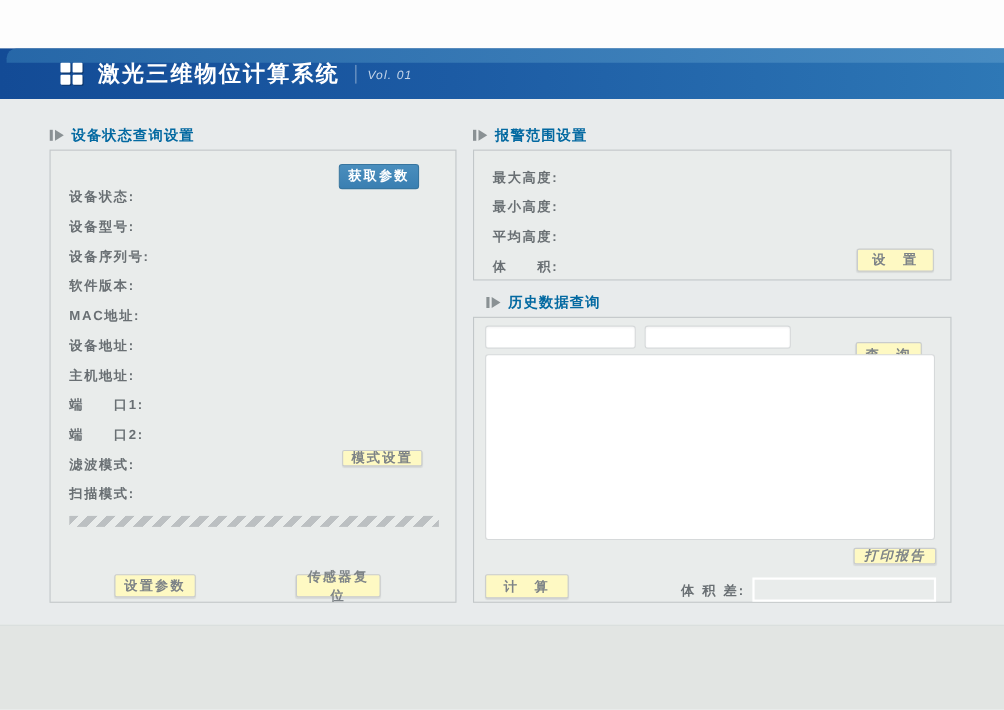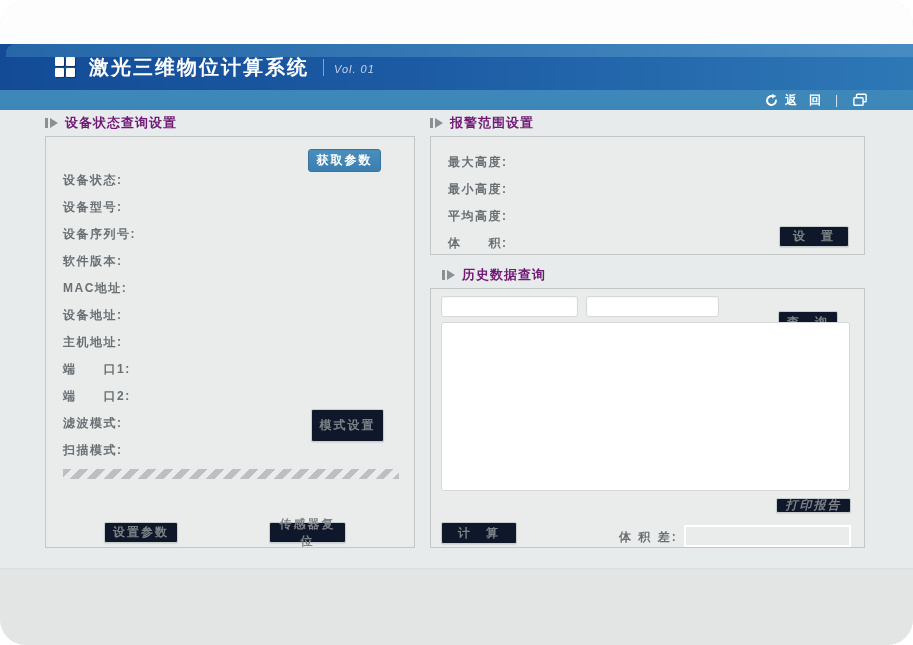--- a/index.html
+++ b/index.html
@@ -1,17 +1,17 @@
 <!DOCTYPE html>
 <html><head>
 <meta charset="utf-8">
 <style>
   html,body{margin:0;padding:0;}
   body{font-family:"Liberation Sans","DejaVu Sans",sans-serif;}
-  .page{position:relative;width:913px;height:645px;background:#e8ebec;overflow:hidden;border-radius:26px;}
+  .page{position:relative;width:913px;height:645px;background:#e8ebec;overflow:hidden;}
 
   
   .top-strip{position:absolute;top:0;left:0;width:913px;height:44px;background:#fdfdfd;}
 
   
   .header{position:absolute;top:44px;left:0;width:913px;height:46px;
           background:linear-gradient(90deg,#134b96 0%,#1c5ba4 45%,#2e78b6 100%);}
   .header::before{content:"";position:absolute;top:0;left:6px;right:0;height:13px;
           background:linear-gradient(90deg,#2a6cab,#4c8fc4);border-top-left-radius:9px;opacity:.85;}
   .header-inner{position:relative;height:100%;display:flex;align-items:center;padding-left:55px;}
@@ -27,37 +27,37 @@
   .back-control{display:flex;align-items:center;gap:7px;color:#fff;font-size:12px;font-weight:bold;cursor:pointer;}
   .sub-divider{color:rgba(255,255,255,.8);font-size:12px;margin:0 14px;font-weight:normal;}
   .icon-svg{display:block;}
 
   
   .footer{position:absolute;top:568px;left:0;width:913px;height:77px;background:#e2e5e3;border-top:1px solid #dadedd;}
 
   
   .section-head{position:absolute;display:flex;align-items:center;gap:6px;height:18px;}
   .section-head .marker{flex:0 0 auto;}
-  .section-title{font-size:13px;font-weight:bold;color:#701a75;letter-spacing:1px;}
+  .section-title{font-size:13px;font-weight:bold;color:#0369a1;letter-spacing:1px;}
 
   
   .panel{position:absolute;border:1px solid #c2c7c9;background:#e9eceb;box-sizing:border-box;}
   .panel-device{left:45px;top:136px;width:370px;height:412px;}
   .panel-alarm{left:430px;top:136px;width:435px;height:119px;}
   .panel-history{left:430px;top:288px;width:435px;height:260px;}
 
   .field-label{font-size:12px;font-weight:bold;color:#696f73;letter-spacing:1.5px;}
   .f-col{position:absolute;left:17px;}
   .f-row{height:27px;line-height:27px;}
 
   
   .btn{display:flex;align-items:center;justify-content:center;font-size:12px;font-weight:bold;
        letter-spacing:2px;box-sizing:border-box;cursor:pointer;position:absolute;}
   .btn-blue{background:linear-gradient(#4a8ebd,#3a7fb2);color:#fff;border:1px solid #37759f;border-radius:3px;}
-  .btn-gray{background:#0f172a;color:#7d8387;border:1px solid #c9cccd;border-radius:2px;
+  .btn-gray{background:#fef9c3;color:#7d8387;border:1px solid #c9cccd;border-radius:2px;
             box-shadow:0 1px 1px rgba(0,0,0,.08);}
 
   
   .hatch{position:absolute;left:17px;top:332px;width:336px;height:10px;
          background:repeating-linear-gradient(135deg,#bcc0c2 0 6px,transparent 6px 12px);}
 
   
   .input-white{position:absolute;background:#fff;border:1px solid #d6d9da;border-radius:3px;
                box-shadow:inset 0 1px 2px rgba(0,0,0,.05);box-sizing:border-box;font-size:12px;padding:0 6px;color:#555;}
   .result-area{position:absolute;left:10px;top:33px;width:409px;height:169px;background:#fff;
@@ -80,34 +80,20 @@
           <i></i>
           <i></i>
           <i></i>
         </div>
       <h1 class="app-title">激光三维物位计算系统</h1>
       <span class="title-divider"></span>
       <span class="version">Vol. 01</span>
     </div>
   </header>
 
-  <div class="subbar">
-    <div class="back-control">
-      <svg class="icon-svg" width="13" height="13" viewBox="0 0 16 16">
-        <path d="M13.5 8 A5.5 5.5 0 1 1 9.8 2.8" stroke="#fff" stroke-width="2.4" fill="none" stroke-linecap="round"></path>
-        <path d="M8.6 0 L14 2.6 L9 5.4 Z" fill="#fff"></path>
-      </svg>
-      <span>返　回</span>
-    </div>
-    <span class="sub-divider">|</span>
-    <svg class="icon-svg" width="16" height="14" viewBox="0 0 18 16">
-      <path d="M5 5 V2.5 Q5 1.5 6 1.5 H15 Q16 1.5 16 2.5 V9 Q16 10 15 10 H12.5" stroke="#fff" stroke-width="1.6" fill="none"></path>
-      <rect x="2" y="5.5" width="10.5" height="8.5" rx="1" stroke="#fff" stroke-width="1.6" fill="none"></rect>
-    </svg>
-  </div>
 
   <div class="section-head" style="left:45px;top:114px;">
     <svg class="marker" width="14" height="12" viewBox="0 0 14 12">
       <rect x="0" y="1" width="3" height="10" fill="#8a9194"></rect>
       <path d="M5 1 L13 6 L5 11 Z" fill="#8a9194"></path>
     </svg>
     <span class="section-title">设备状态查询设置</span>
   </div>
 
   <section class="panel panel-device">
@@ -120,21 +106,21 @@
       <div class="f-row"><span class="field-label">软件版本:</span></div>
       <div class="f-row"><span class="field-label">MAC地址:</span></div>
       <div class="f-row"><span class="field-label">设备地址:</span></div>
       <div class="f-row"><span class="field-label">主机地址:</span></div>
       <div class="f-row"><span class="field-label">端　　口1:</span></div>
       <div class="f-row"><span class="field-label">端　　口2:</span></div>
       <div class="f-row"><span class="field-label">滤波模式:</span></div>
       <div class="f-row"><span class="field-label">扫描模式:</span></div>
     </div>
 
-    <button class="btn btn-gray" style="left:265px;top:272px;width:73px;height:33px;">模式设置</button>
+    <button class="btn btn-gray" style="left:265px;top:272px;width:73px;height:15px;">模式设置</button>
 
     <div class="hatch"></div>
 
     <button class="btn btn-gray" style="left:58px;top:385px;width:74px;height:21px;">设置参数</button>
     <button class="btn btn-gray" style="left:223px;top:385px;width:77px;height:21px;text-align:center;">传感器复位</button>
   </section>
 
   <div class="section-head" style="left:430px;top:114px;">
     <svg class="marker" width="14" height="12" viewBox="0 0 14 12">
       <rect x="0" y="1" width="3" height="10" fill="#8a9194"></rect>

